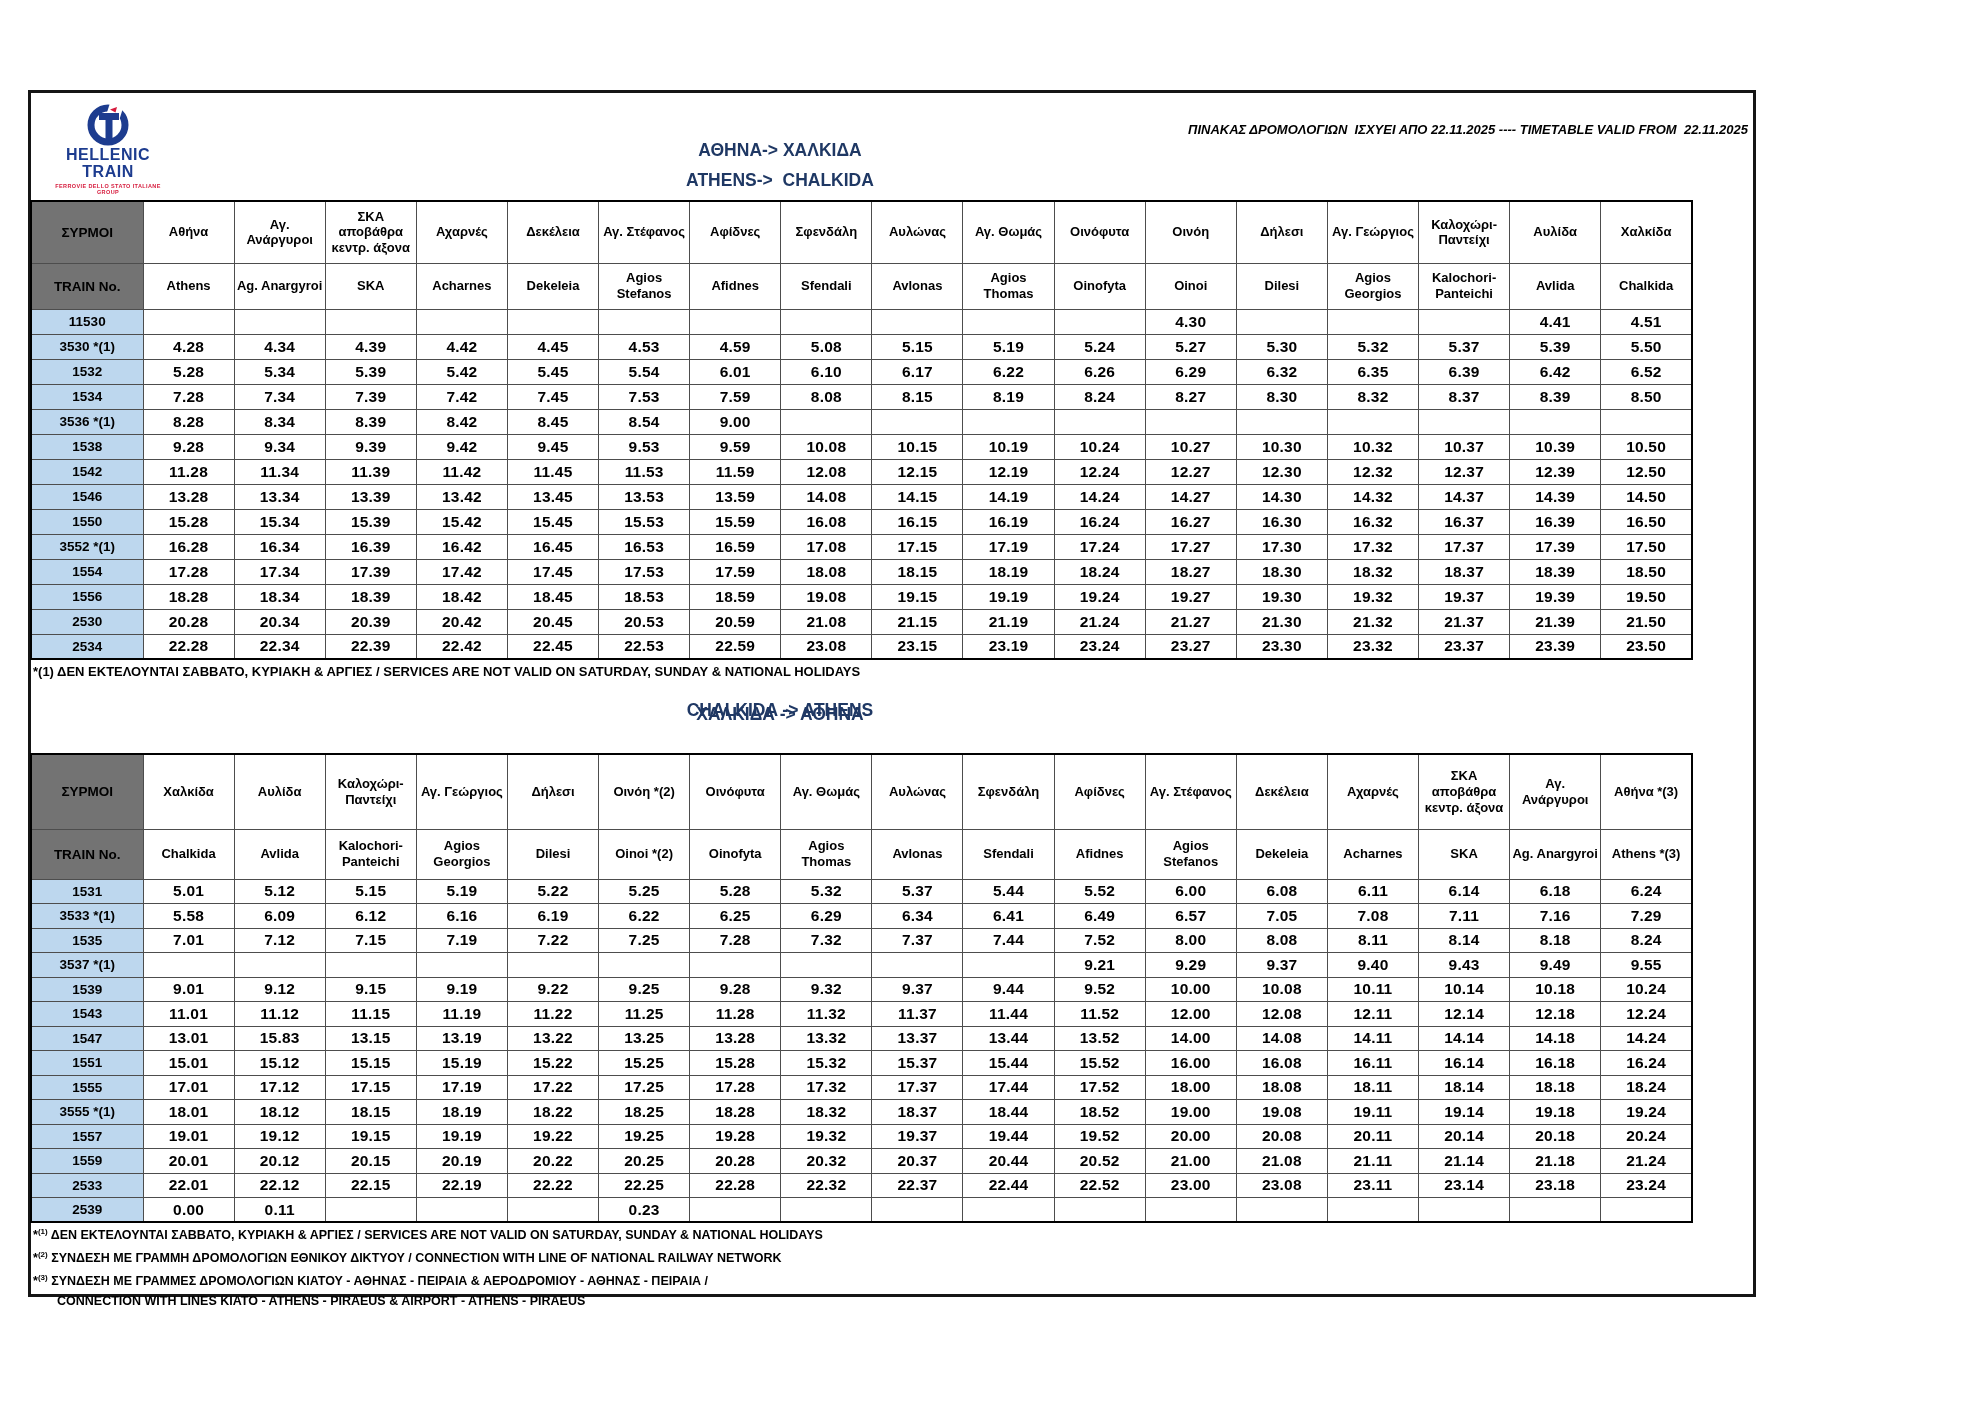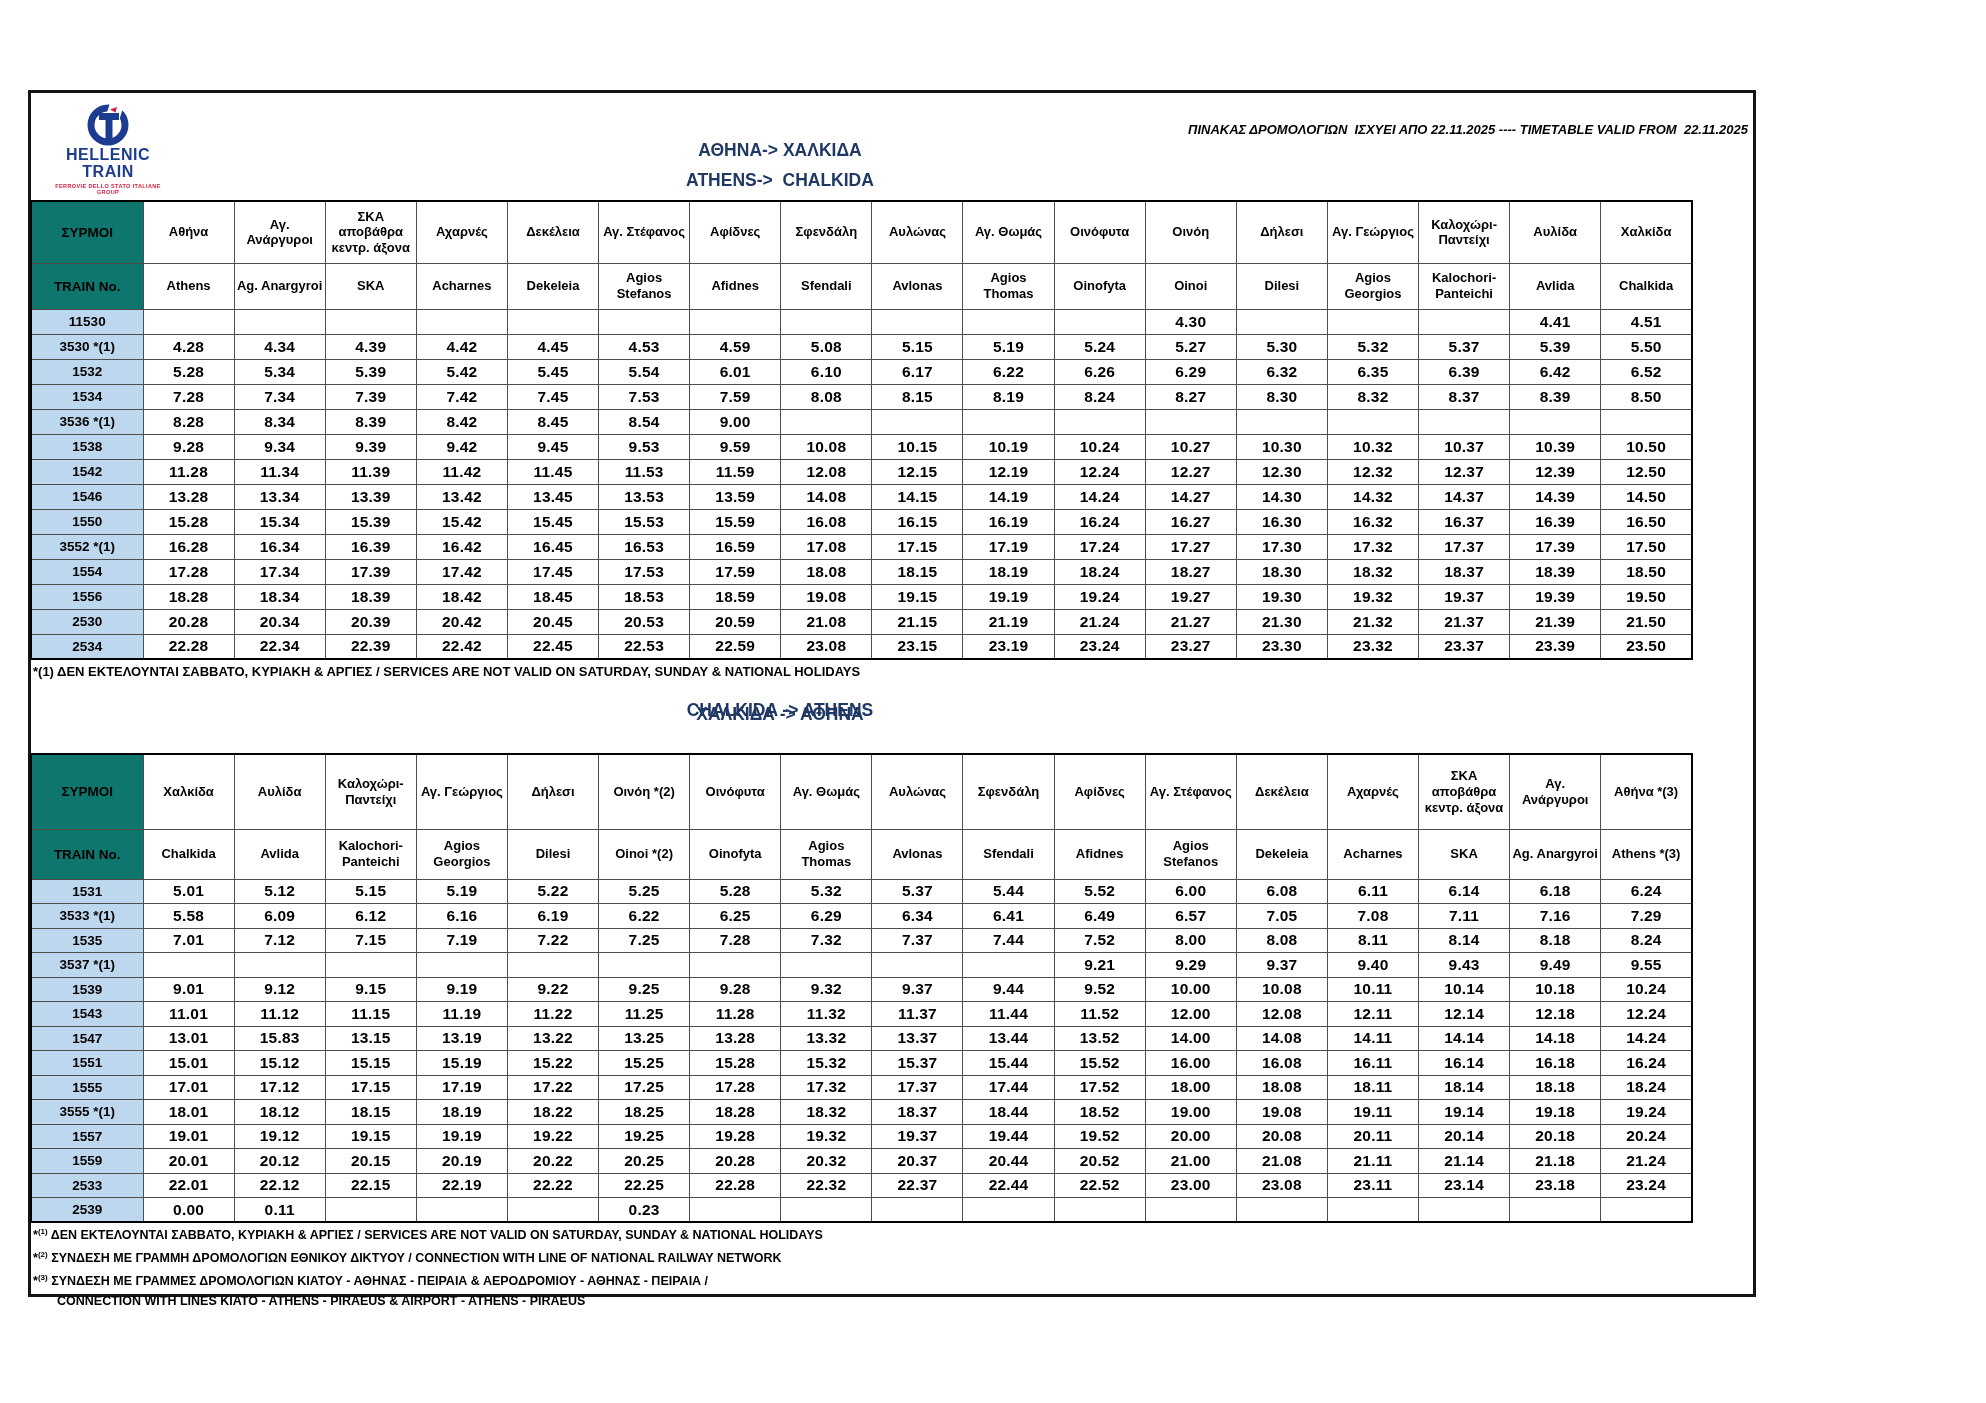--- a/index.html
+++ b/index.html
@@ -25,21 +25,21 @@
   #titles-2 .title-el { position:absolute; width:100%; top:706px; }
   #titles-2 .title-en { position:absolute; width:100%; top:702px; }
 
   
   table.tt { position:absolute; left:30px; width:1663px; border-collapse:collapse;
              table-layout:fixed; background:#fff; border:2px solid #000; }
   #table-1 { top:200px; }
   #table-2 { top:753px; }
   .tt th, .tt td { border:1px solid #4d4d4d; text-align:center; vertical-align:middle;
                    padding:0 1px; overflow:hidden; }
-  .tt .corner { background:#0f766e; font-weight:bold; font-size:13.5px; }
+  .tt .corner { background:#737373; font-weight:bold; font-size:13.5px; }
   .tt .st { font-weight:bold; font-size:13px; line-height:1.2; white-space:pre-line; }
   .tt .train { background:#bdd7ee; font-weight:bold; font-size:13.5px; }
   .tt .time { font-size:15.5px; font-weight:600; letter-spacing:.2px; }
   #table-1 tr.hr-el { height:62px; }
   #table-1 tr.hr-en { height:46px; }
   #table-1 tbody tr { height:25px; }
   #table-2 tr.hr-el { height:75px; }
   #table-2 tr.hr-en { height:50px; }
   #table-2 tbody tr { height:24.5px; }
 

